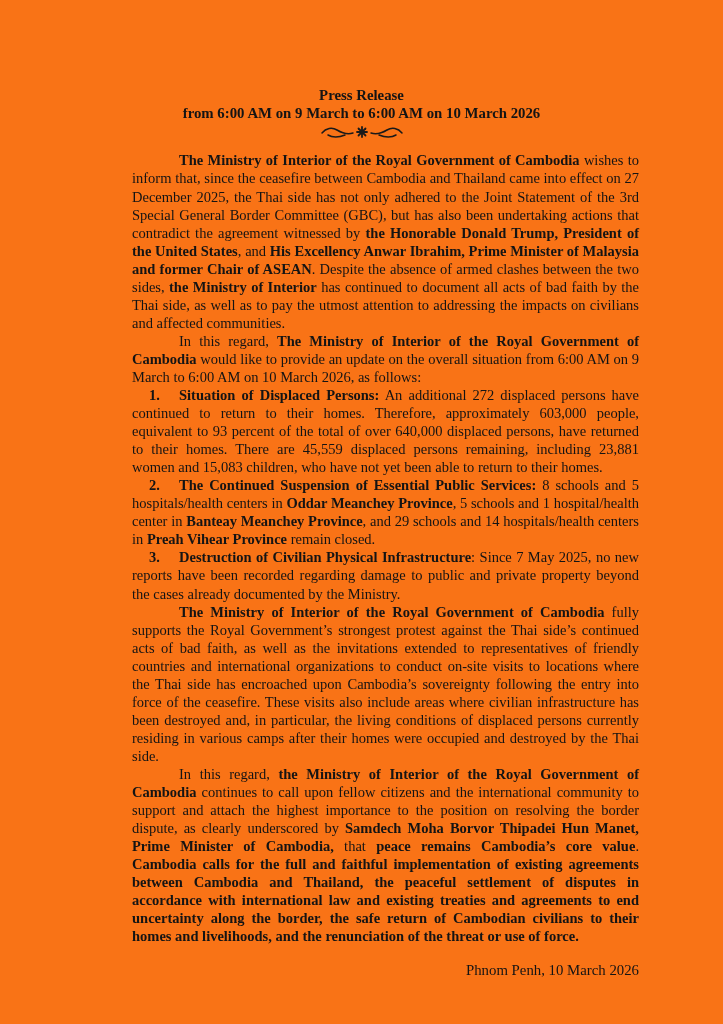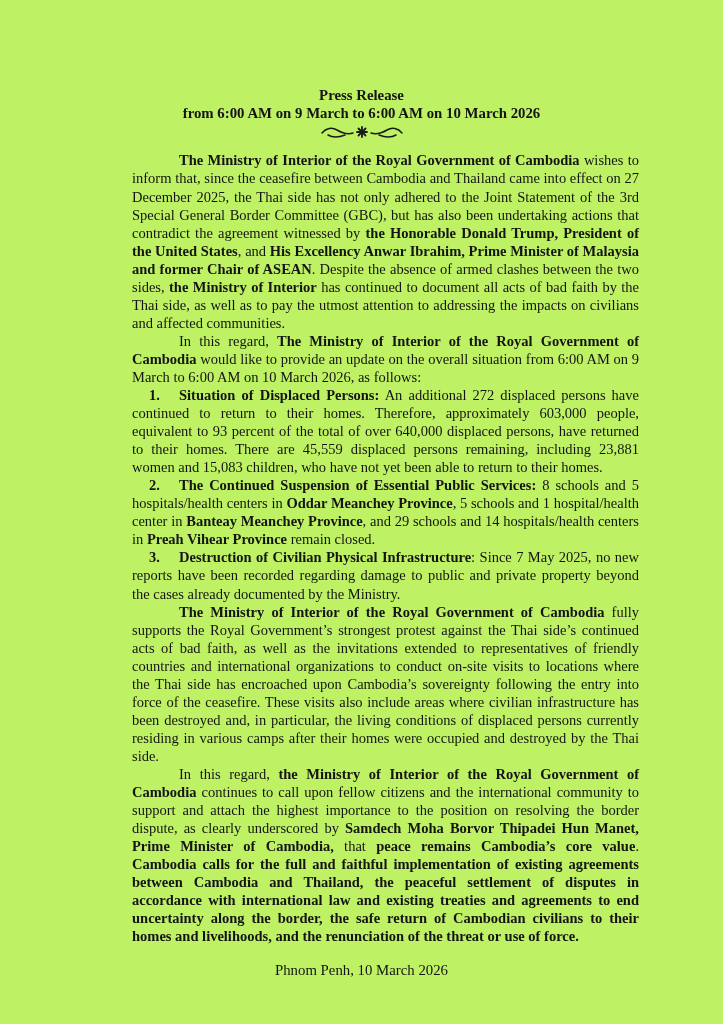--- a/index.html
+++ b/index.html
@@ -4,21 +4,21 @@
 <style>
   html, body {
     margin: 0;
     padding: 0;
     background: #ffffff;
   }
   .page {
     position: relative;
     width: 723px;
     height: 1024px;
-    background: #bef264;
+    background: #f97316;
     color: #141414;
     font-family: "Liberation Serif", "DejaVu Serif", serif;
     box-sizing: border-box;
     padding: 86px 84px 30px 84px;
     overflow: hidden;
   }
   .title-block {
     text-align: center;
     font-weight: bold;
     font-size: 14.8px;
@@ -41,21 +41,21 @@
   }
   .para.indent { text-indent: 47px; }
   .bold { font-weight: bold; }
   .num {
     display: inline-block;
     margin-left: 17px;
     width: 30px;
     font-weight: bold;
   }
   .dateline {
-    text-align: center;
+    text-align: right;
     font-size: 14.8px;
     margin-top: 17px;
   }
 </style>
 </head>
 <body>
 
 <div class="page">
 
   <div class="title-block">

